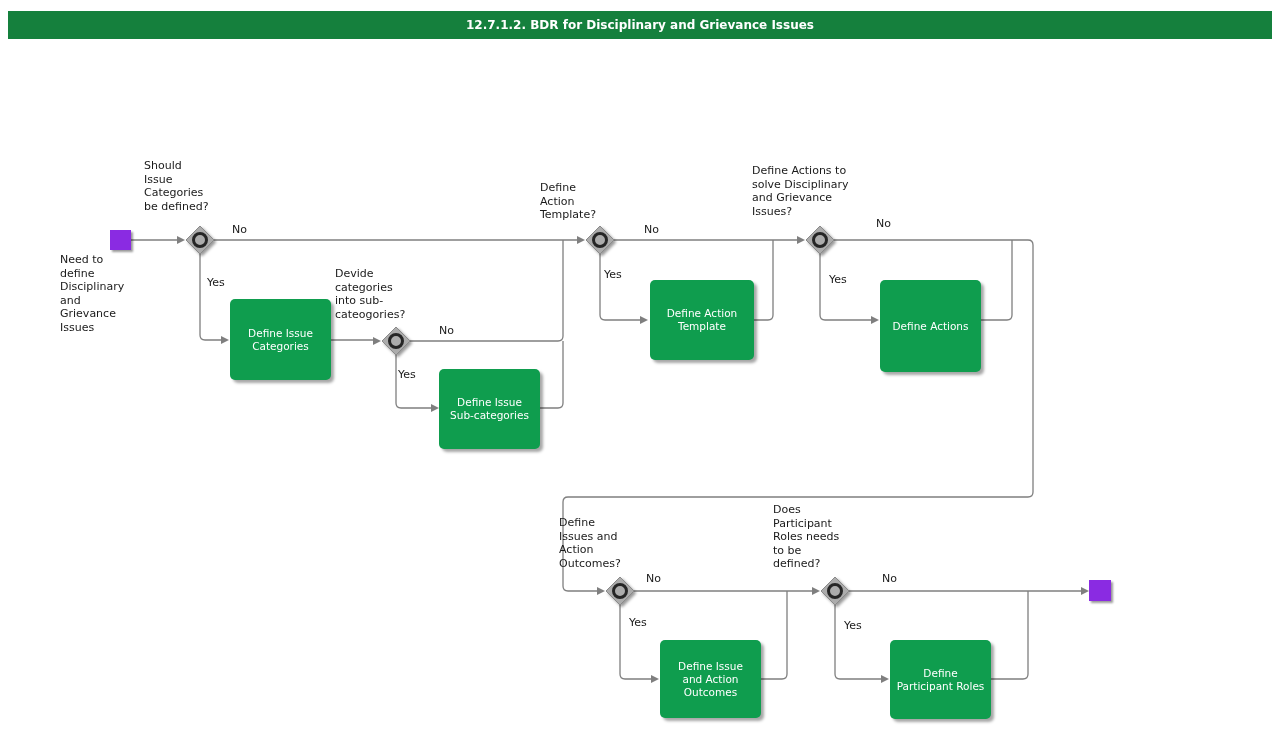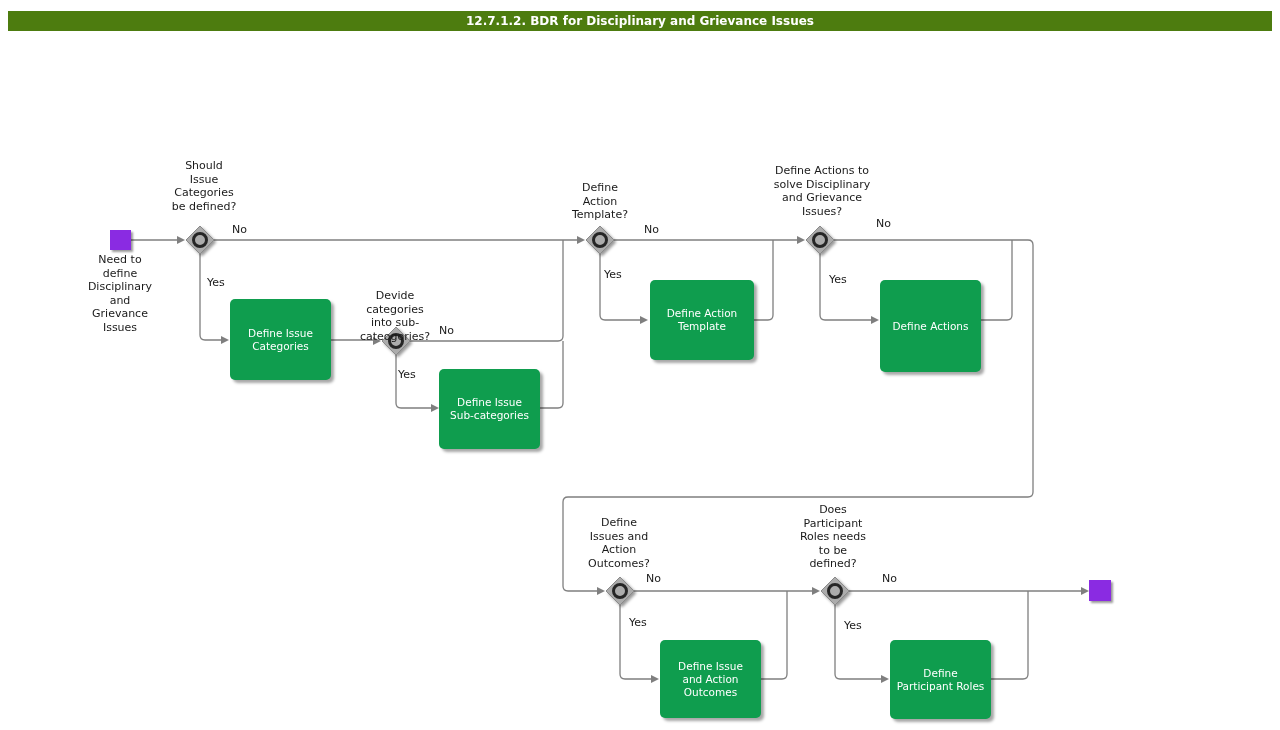--- a/index.html
+++ b/index.html
@@ -7,22 +7,22 @@
     position: relative;
     width: 1280px;
     height: 730px;
     background: #ffffff;
     font-family: "DejaVu Sans", "Liberation Sans", sans-serif;
     overflow: hidden;
   }
   .titlebar {
     position: absolute;
     left: 8px; top: 11px;
-    width: 1264px; height: 20px;
-    background: #4d7c0f;
+    width: 1264px; height: 28px;
+    background: #15803d;
     display: flex; align-items: center; justify-content: center;
   }
   .titlebar span {
     color: #ffffff;
     font-size: 12px;
     font-weight: bold;
   }
   svg.connectors {
     position: absolute;
     left: 0; top: 0;
@@ -46,21 +46,21 @@
     white-space: pre-line;
   }
   .lbl {
     position: absolute;
     color: #1a1a1a;
     font-size: 11px;
     line-height: 13.5px;
     white-space: pre-line;
     text-align: right;
   }
-  .lbl.center { text-align: center; }
+  .lbl.center { text-align: left; }
 </style>
 </head>
 <body>
 
 <div class="stage">
 
   <div class="titlebar">
     <span>12.7.1.2. BDR for Disciplinary and Grievance Issues</span>
   </div>
 
@@ -135,21 +135,21 @@
 define
 Disciplinary
 and
 Grievance
 Issues</div>
 
   <div class="lbl center" style="left:144px; top:159px; width:120px;">Should
 Issue
 Categories
 be defined?</div>
-  <div class="lbl center" style="left:335px; top:267px; width:120px;margin-top:22px;">Devide
+  <div class="lbl center" style="left:335px; top:267px; width:120px;">Devide
 categories
 into sub-
 cateogories?</div>
   <div class="lbl center" style="left:540px; top:181px; width:120px;">Define
 Action
 Template?</div>
   <div class="lbl center" style="left:752px; top:164px; width:140px;">Define Actions to
 solve Disciplinary
 and Grievance
 Issues?</div>

